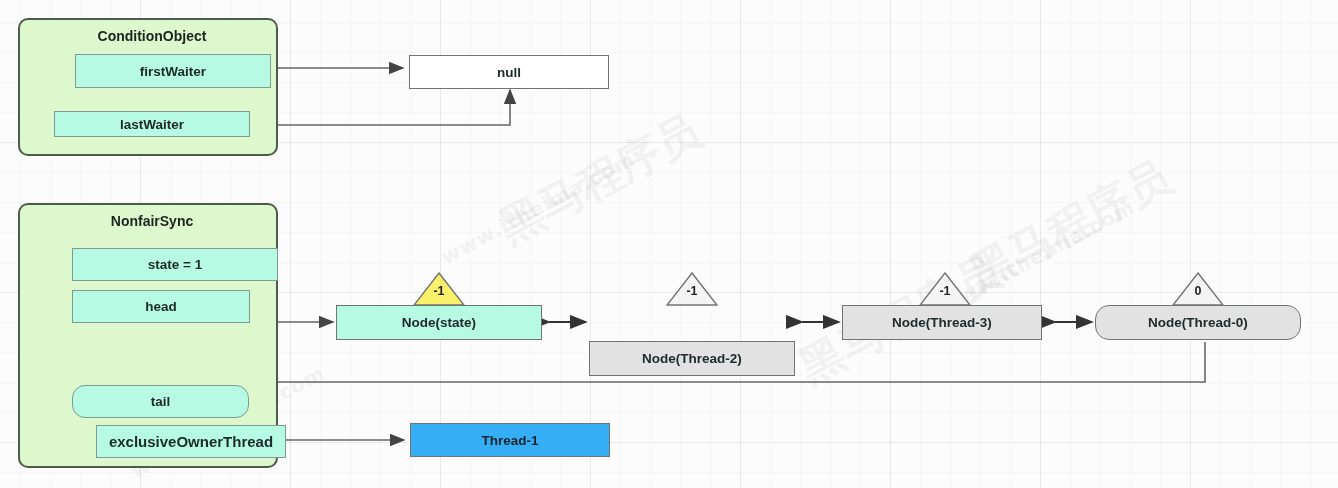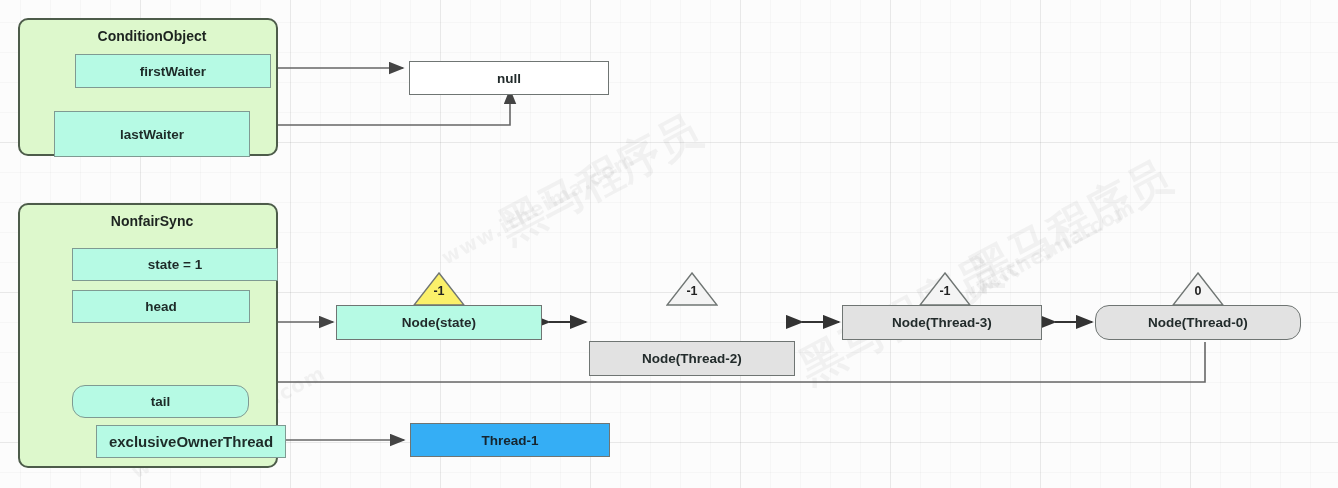--- a/index.html
+++ b/index.html
@@ -107,32 +107,32 @@
   <path d="M250,440 L404,440" stroke="#666" stroke-width="1.6" fill="none" marker-end="url(#ar)"></path>
 
   <path d="M549,322 L586,322" stroke="#333" stroke-width="1.8" fill="none" marker-start="url(#arS)" marker-end="url(#arS)"></path>
   <path d="M802,322 L839,322" stroke="#333" stroke-width="1.8" fill="none" marker-start="url(#arS)" marker-end="url(#arS)"></path>
   <path d="M1055,322 L1092,322" stroke="#333" stroke-width="1.8" fill="none" marker-start="url(#arS)" marker-end="url(#arS)"></path>
 </svg>
 
 <div class="box group" style="left:18px;top:18px;width:260px;height:138px;">
   <div class="group-title">ConditionObject</div>
   <div class="field" style="left:34px;top:34px;width:196px;height:34px;margin-left:21px;">firstWaiter</div>
-  <div class="field" style="left:34px;top:91px;width:196px;height:46px;">lastWaiter</div>
+  <div class="field" style="left:34px;top:91px;width:196px;height:26px;">lastWaiter</div>
 </div>
 
 <div class="box group" style="left:18px;top:203px;width:260px;height:265px;">
   <div class="group-title">NonfairSync</div>
   <div class="field" style="left:52px;top:43px;width:206px;height:33px;">state = 1</div>
   <div class="field" style="left:52px;top:85px;width:178px;height:33px;">head</div>
   <div class="field" style="left:52px;top:180px;width:177px;height:33px;border-radius:13px;">tail</div>
   <div class="field" style="left:40px;top:220px;width:190px;height:33px;font-size:15px;margin-left:36px;">exclusiveOwnerThread</div>
 </div>
 
-<div class="box nullbox" style="left:409px;top:61px;width:200px;height:34px;">null</div>
+<div class="box nullbox" style="left:409px;top:55px;width:200px;height:34px;">null</div>
 
 <div class="box threadbox" style="left:410px;top:423px;width:200px;height:34px;">Thread-1</div>
 
 <div class="box node-head" style="left:336px;top:305px;width:206px;height:35px;">Node(state)</div>
 <div class="tri" style="left:413px;top:272px;">
   <svg width="52" height="34" viewBox="0 0 52 34">
       <polygon points="26,1 51,33 1,33" fill="#fbf06a" stroke="#6f7573" stroke-width="1.4"></polygon>
     </svg>
   <span>-1</span>
 </div>

